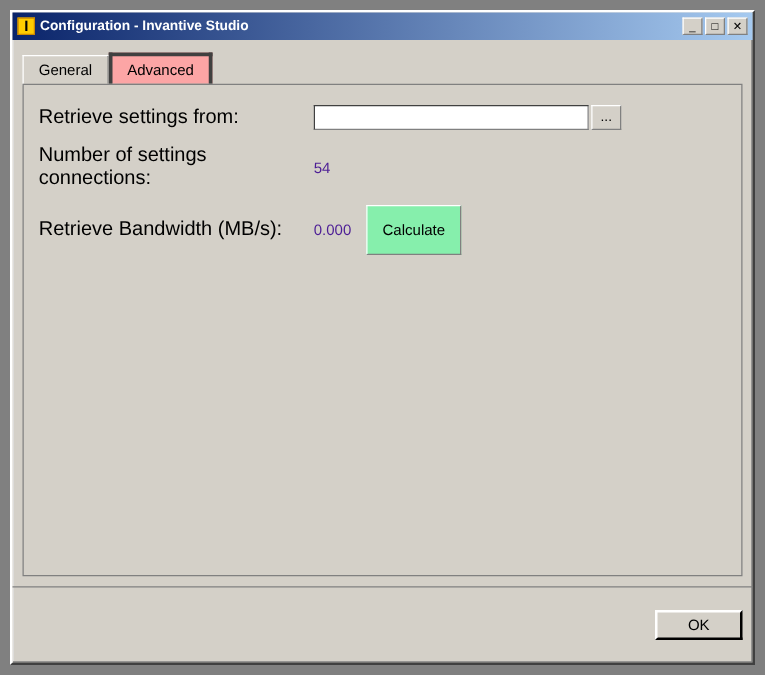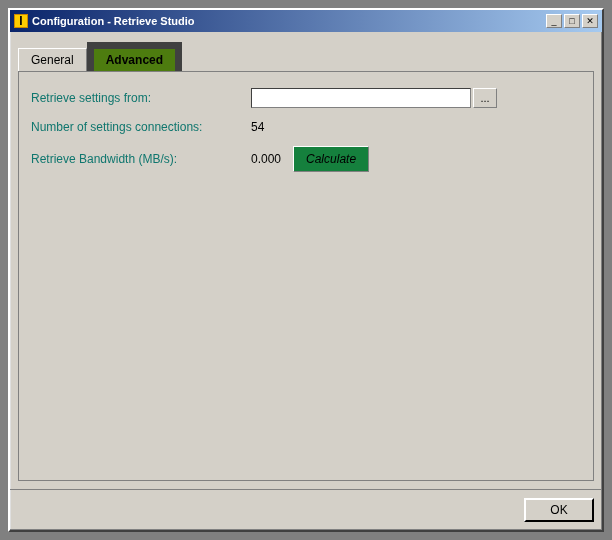--- a/index.html
+++ b/index.html
@@ -127,52 +127,51 @@
       border-top: 1px solid #ffffff;
       border-left: 1px solid #ffffff;
       border-right: 1px solid #808080;
       border-bottom: 1px solid #d4d0c8;
       z-index: 2;
       margin-bottom: -1px;
       padding-bottom: 5px;
     }
 
     .tab.inactive {
-      background: #4d7c0f;
-      border: 7px solid #404040;
+      background: #fca5a5;
+      border: 3px solid #404040;
       border-bottom: 1px solid #808080;
       margin-top: 2px;
-      font-weight: bold;
     }
 
     .tab-panel {
       border: 1px solid #808080;
       border-top: 1px solid #808080;
       background: #d4d0c8;
       flex: 1;
       padding: 16px 12px;
       position: relative;
       z-index: 1;
     }
 
     .form-row {
       display: flex;
       align-items: center;
       margin-bottom: 12px;
     }
 
     .form-label {
       width: 220px;
-      color: #0f766e;
-      font-size: 12px;
+      color: #000000;
+      font-size: 16px;
       flex-shrink: 0;
     }
 
     .form-value {
-      color: #000000;
+      color: #4c1d95;
       font-size: 12px;
     }
 
     .input-group {
       display: flex;
       align-items: center;
       gap: 2px;
     }
 
     .text-input {
@@ -197,39 +196,38 @@
       cursor: pointer;
       display: flex;
       align-items: center;
       justify-content: center;
       font-size: 11px;
       color: #000;
     }
 
     .calc-btn {
       padding: 3px 12px;
-      background: #15803d;
-      border: 1px solid #808080;
-      border-top-color: #ffffff;
-      border-left-color: #ffffff;
-      cursor: pointer;
-      font-size: 12px;
-      color: #000;
-      height: 26px;
+      background: #86efac;
+      border: 1px solid #808080;
+      border-top-color: #ffffff;
+      border-left-color: #ffffff;
+      cursor: pointer;
+      font-size: 12px;
+      color: #000;
+      height: 40px;
       display: flex;
       align-items: center;
       margin-left: 12px;
-      font-style: italic;
     }
 
     .bottom-bar {
       display: flex;
       justify-content: flex-end;
       align-items: center;
-      padding: 8px 8px;
+      padding: 18px 8px;
       gap: 6px;
       border-top: 1px solid #808080;
       flex-shrink: 0;
     }
 
     .dialog-btn {
       width: 70px;
       height: 24px;
       background: #d4d0c8;
       border: 1px solid #808080;
@@ -252,21 +250,21 @@
 </head>
 <body>
 
 <div class="window">
 
   <div class="title-bar">
     <div class="title-bar-left">
       <div class="title-icon">
         <span>I</span>
       </div>
-      <span class="title-text">Configuration - Retrieve Studio</span>
+      <span class="title-text">Configuration - Invantive Studio</span>
     </div>
     <div class="title-buttons">
       <div class="title-btn">_</div>
       <div class="title-btn">□</div>
       <div class="title-btn">✕</div>
     </div>
   </div>
 
   <div class="window-content">
     <div class="tabs-container">

